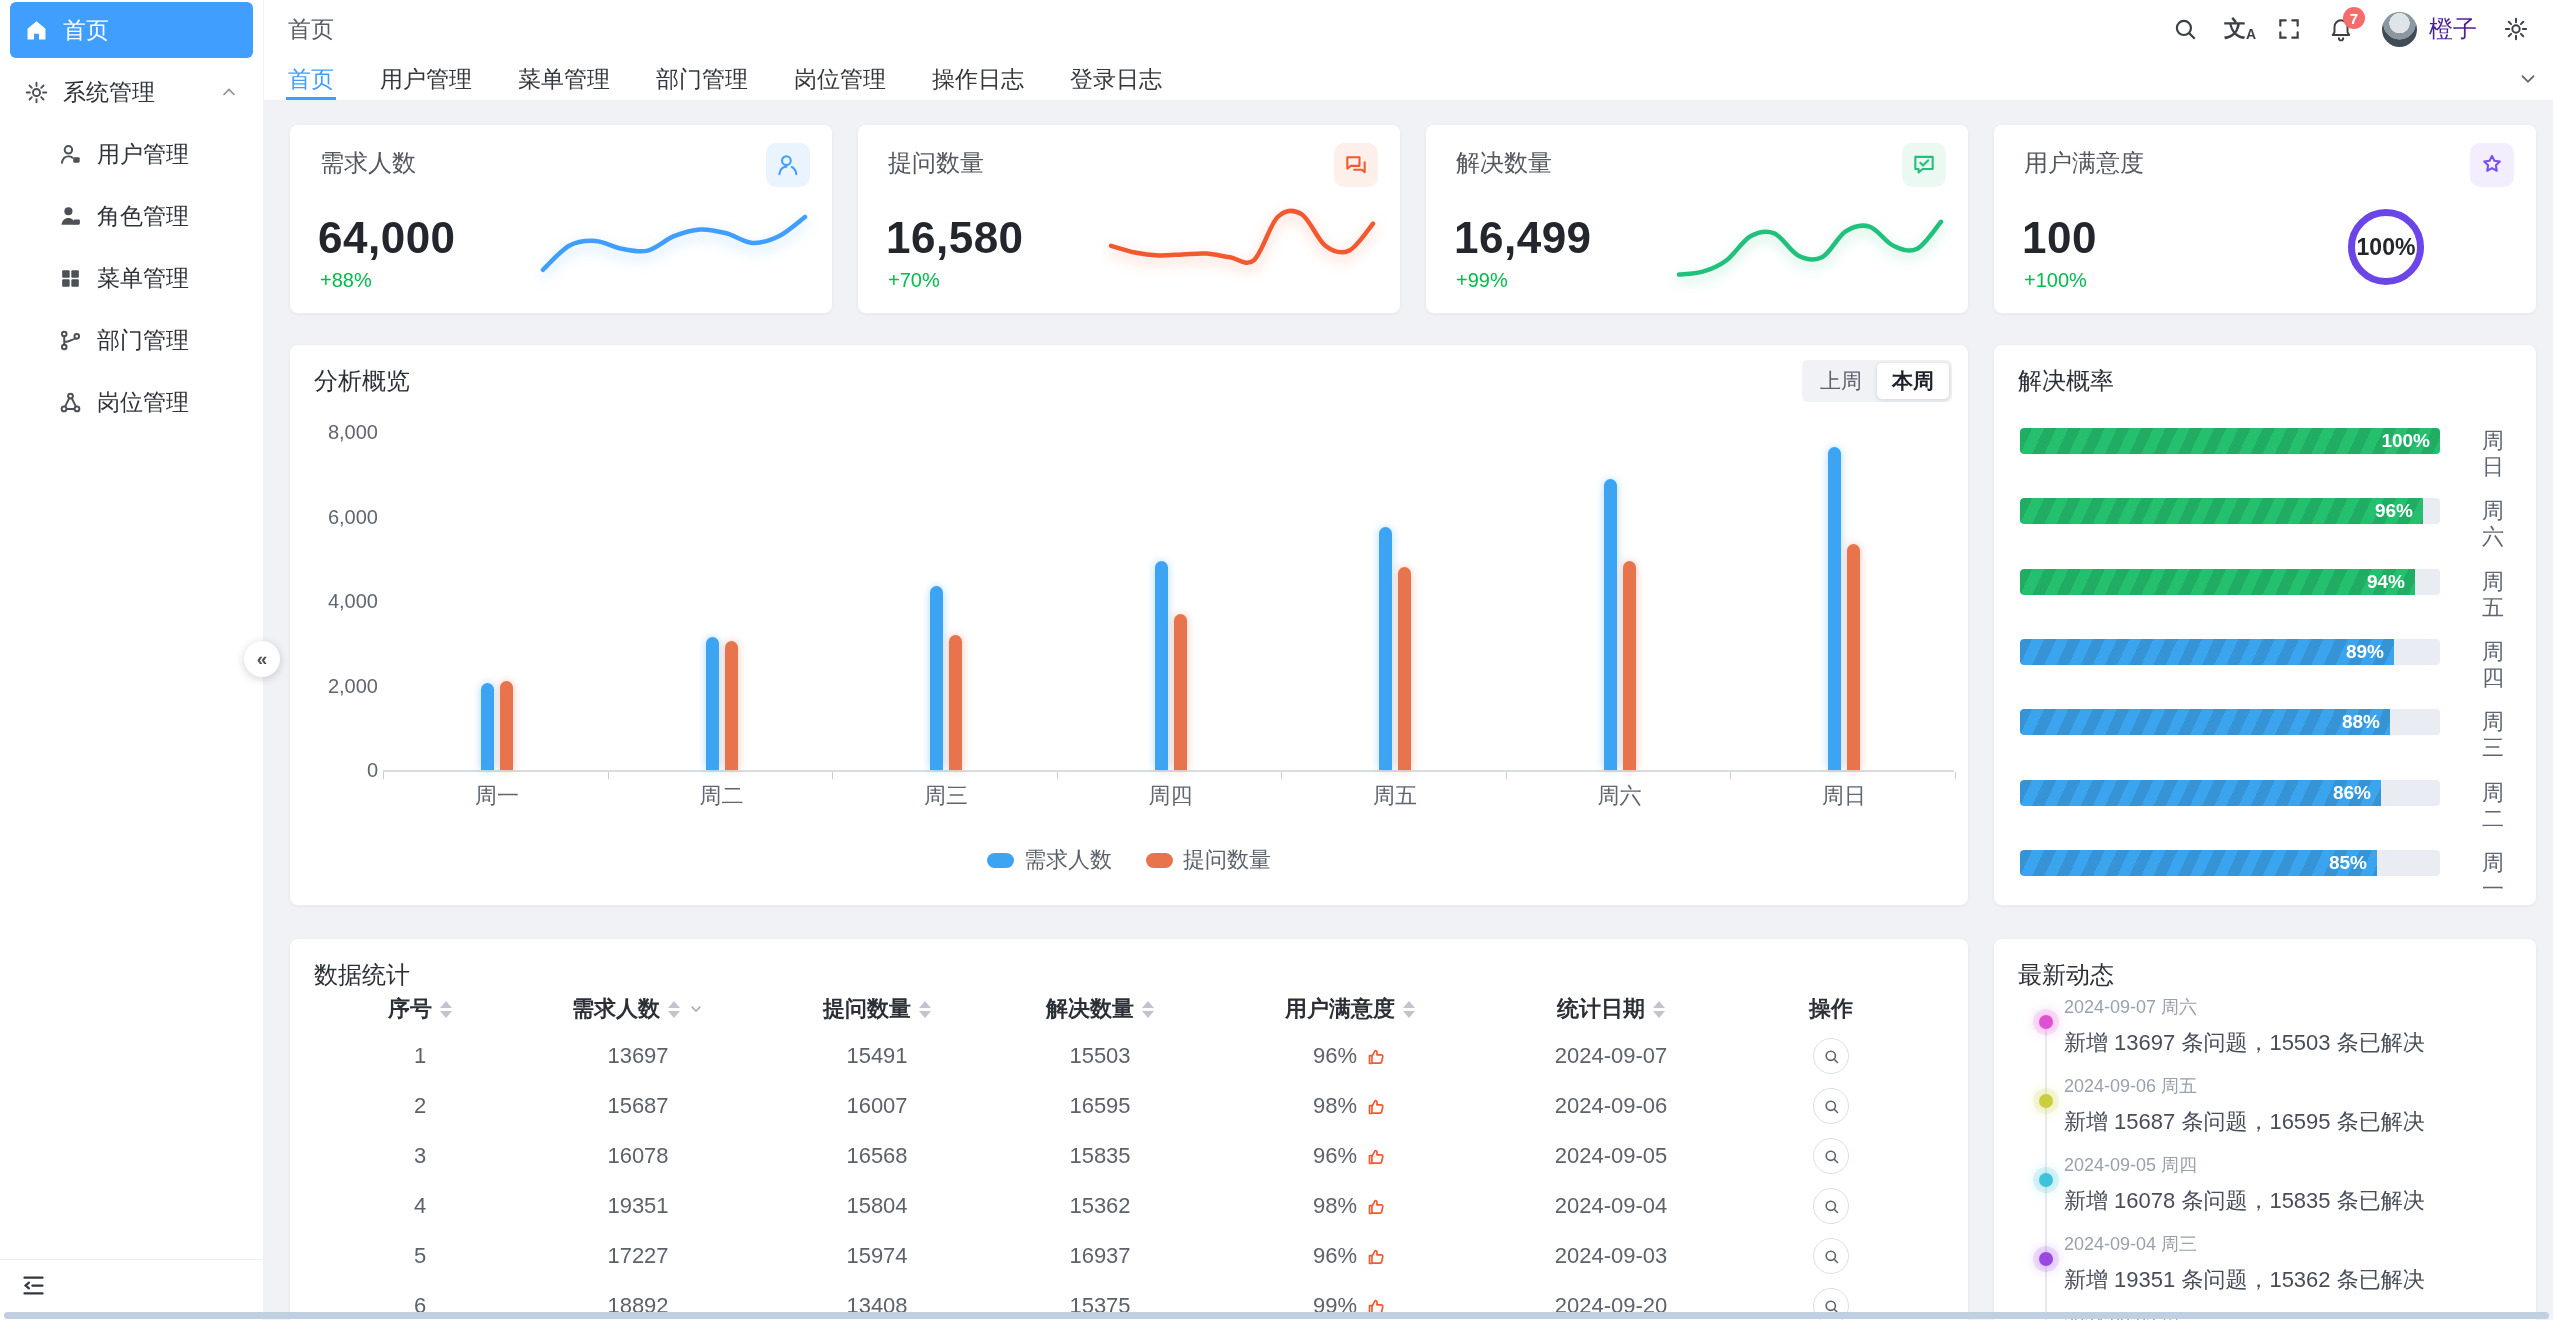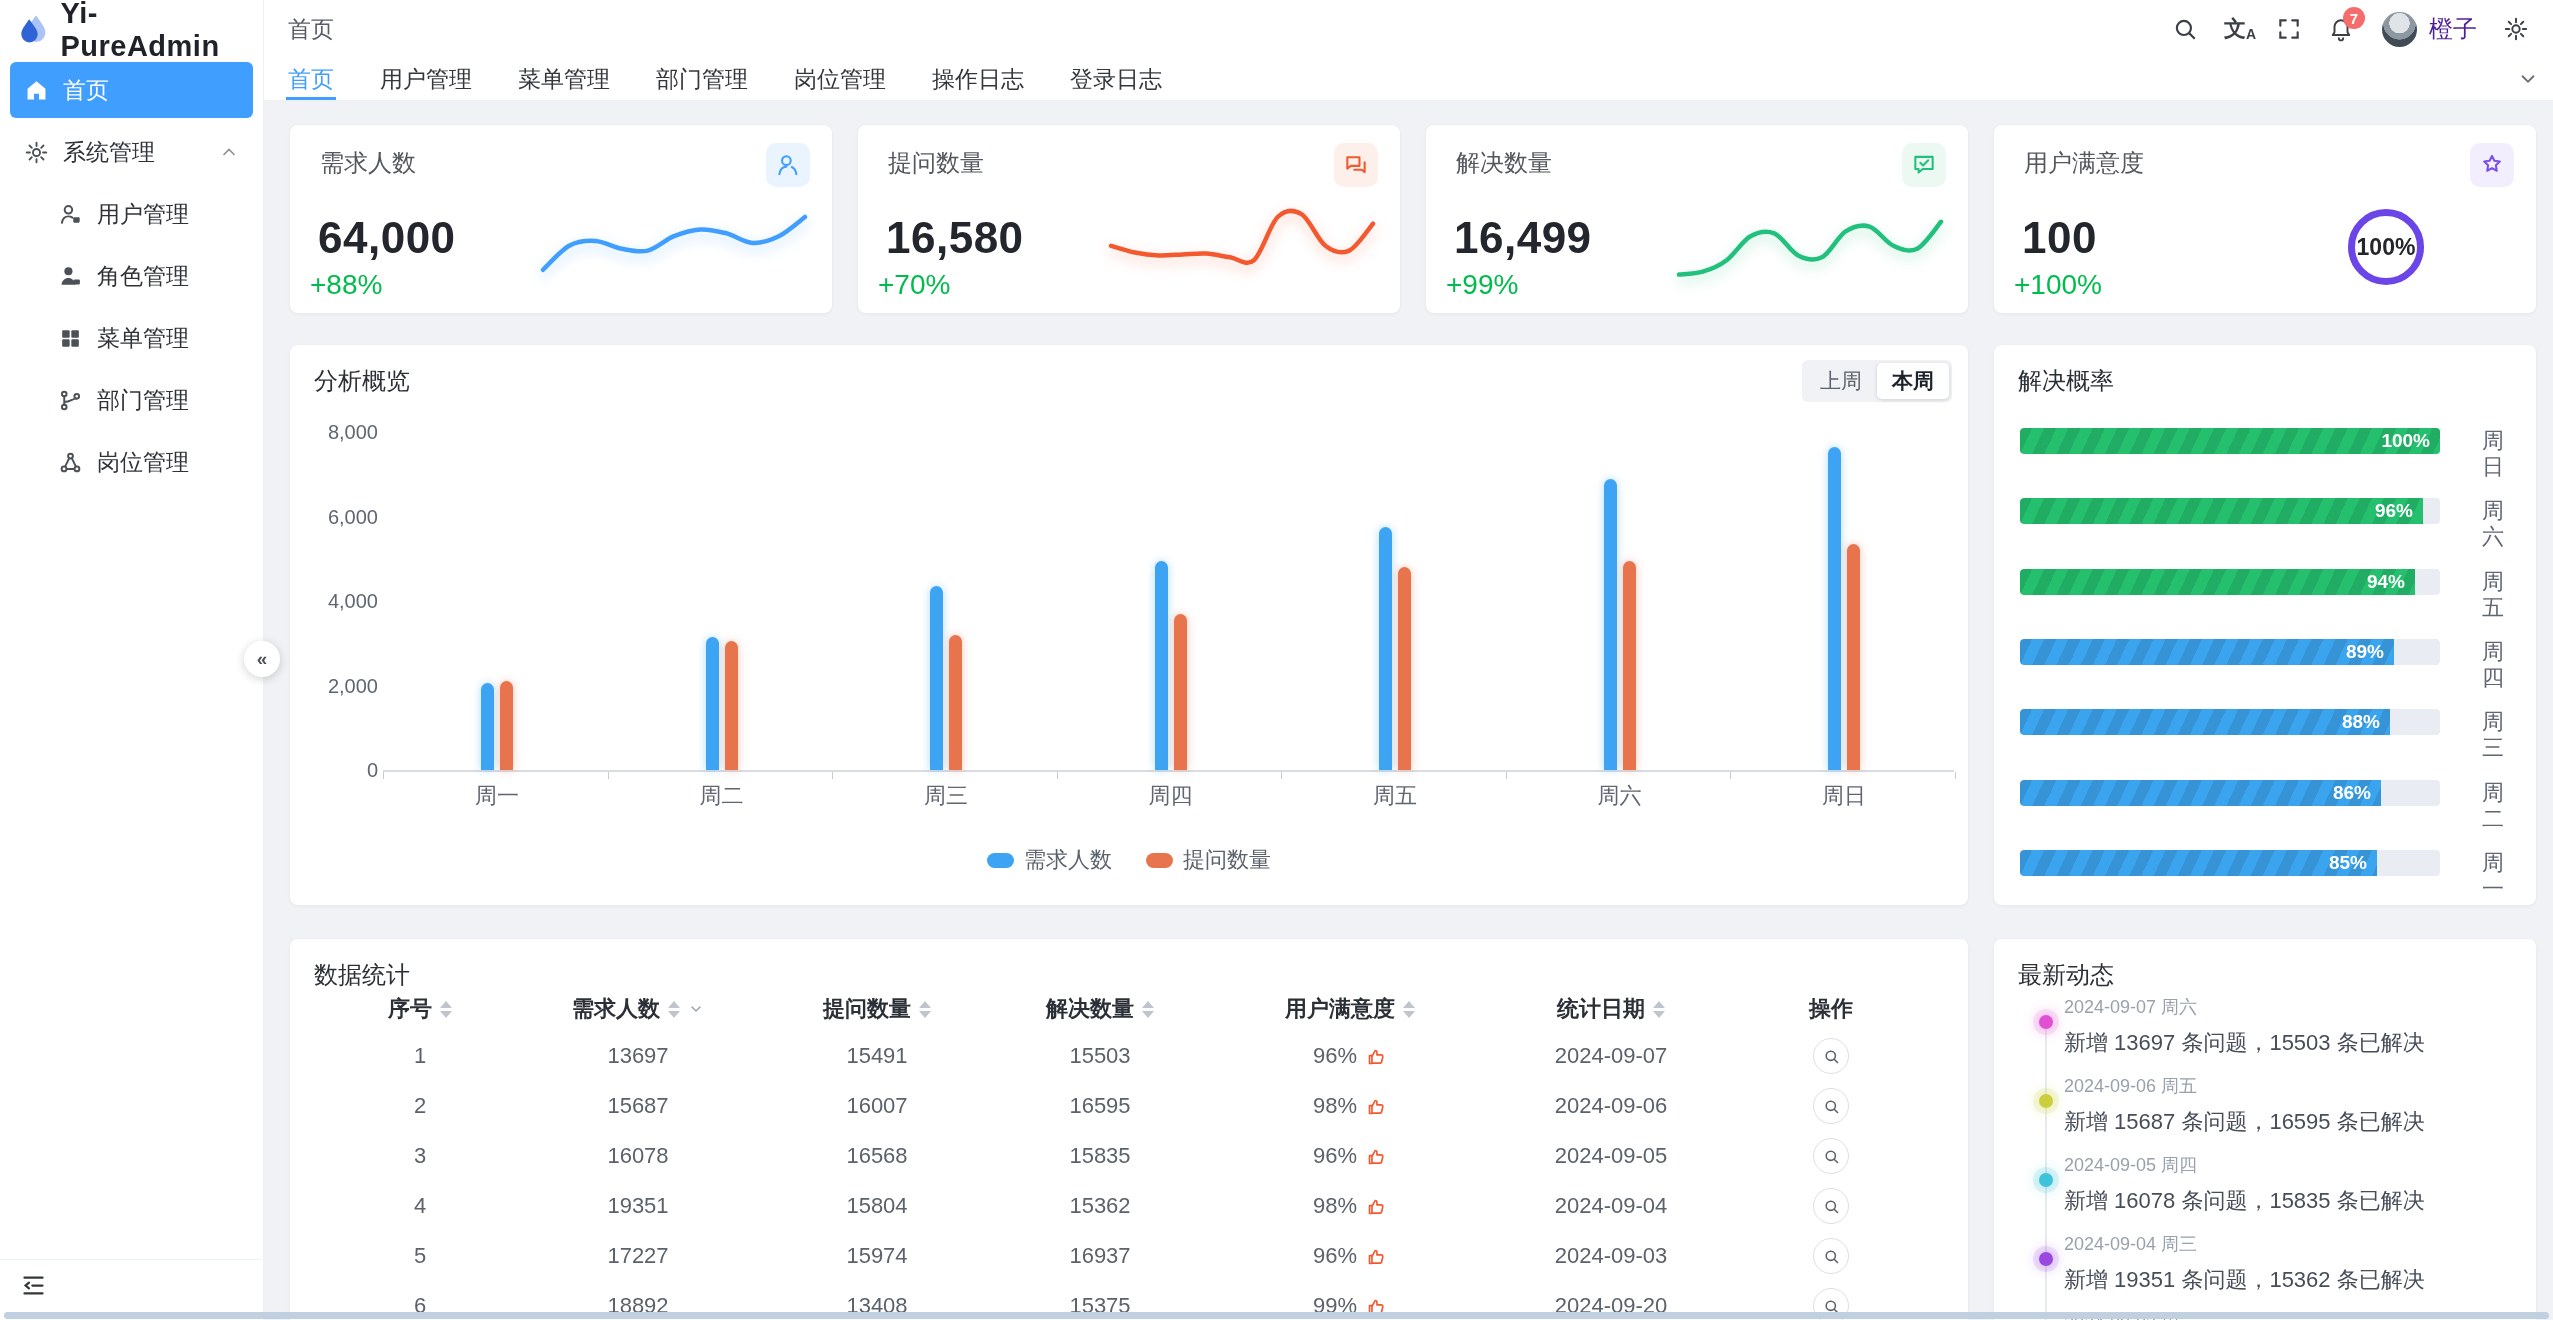--- a/index.html
+++ b/index.html
@@ -56,21 +56,21 @@
   
   .panel{position:absolute;background:#fff;border-radius:8px;box-shadow:0 1px 4px rgba(31,45,61,.05)}
   .p-title{position:absolute;left:24px;top:20px;font-size:24px;color:#2b2f36}
 
   
   .stat-card{top:125px;width:542px;height:188px}
   .sc-title{position:absolute;left:30px;top:22px;font-size:24px;color:#53575e}
   .sc-iconbox{position:absolute;right:22px;top:18px;width:44px;height:44px;border-radius:10px;display:flex;align-items:center;justify-content:center}
   .sc-iconbox svg{width:26px;height:26px}
   .sc-value{position:absolute;left:28px;top:88px;font-size:44px;font-weight:600;color:#23262c;letter-spacing:.5px}
-  .sc-delta{position:absolute;left:20px;top:144px;font-size:28px}
+  .sc-delta{position:absolute;left:30px;top:144px;font-size:20px}
   .sc-spark{position:absolute;right:22px;bottom:16px}
   .ring{position:absolute;left:354px;top:84px;width:76px;height:76px;border-radius:50%;border:7px solid #6c45e8;
      display:flex;align-items:center;justify-content:center;font-size:23px;font-weight:bold;color:#23262c}
 
   
   .chart-panel{left:290px;top:345px;width:1678px;height:560px}
   .toggle{position:absolute;right:16px;top:15px;height:42px;background:#f1f2f5;border-radius:6px;display:flex;align-items:center;padding:3px}
   .tg{font-size:21px;padding:0 15px;height:36px;display:flex;align-items:center;border-radius:5px;color:#5c626b;cursor:pointer}
   .tg.active{background:#fff;color:#1d2129;font-weight:bold;box-shadow:0 1px 4px rgba(0,0,0,.14)}
   .ytick{position:absolute;width:70px;text-align:right;font-size:20px;color:#5f6672;transform:translateY(-50%)}
@@ -118,29 +118,20 @@
   .tl-text{font-size:22px;color:#474e59;margin-top:9px;font-weight:500}
 
   .hscroll{position:absolute;left:4px;bottom:1px;width:2545px;height:7px;border-radius:4px;background:#c1d0e0;z-index:20;cursor:pointer}
 </style>
 </head>
 <body>
 
 <div class="app">
 
   <aside class="sidebar">
-    <div class="logo-row">
-      <span class="logo-ico">
-        <svg viewBox="0 0 24 24">
-          <path d="M14.5 3c-3.4 4.8-6.2 8-6.2 11.2a6.2 6.2 0 0 0 12.4 0C20.7 11 17.9 7.8 14.5 3Z" fill="#aac4f5"></path>
-          <path d="M10 5.5C7 9.7 4.8 12.5 4.8 15.3a5.4 5.4 0 0 0 10.8 0C15.6 12.5 13 9.7 10 5.5Z" fill="#2f63d8"></path>
-        </svg>
-      </span>
-      <span class="logo-title">Yi-PureAdmin</span>
-    </div>
     <nav class="menu">
     <div class="m-item  active">
       <span class="m-ico">
             <svg viewBox="0 0 24 24" fill="currentColor">
               <path d="M12 3.2 3.4 10.4V20.6h6.2v-5.4h4.8v5.4h6.2V10.4Z"></path>
             </svg>
           </span>
       <span class="m-label">首页</span>
 
     </div>

